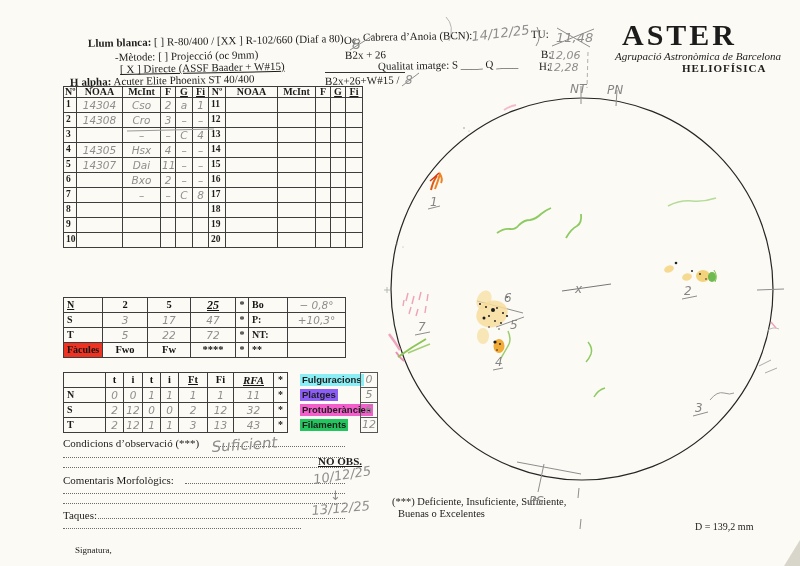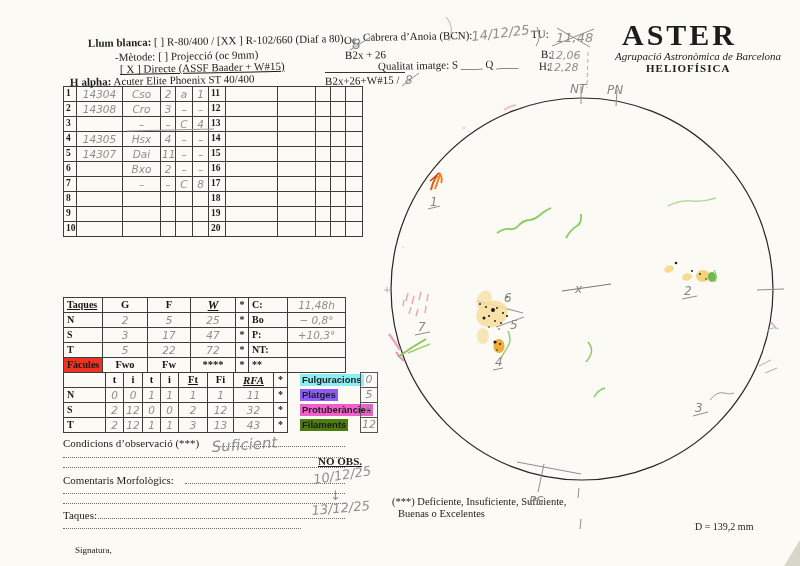--- a/index.html
+++ b/index.html
@@ -75,40 +75,54 @@
   <div class="abs hdr" style="left:70px;top:76px;">
     <span class="b">H alpha:</span>
     <span> Acuter Elite Phoenix ST 40/400</span>
   </div>
   <div class="abs" style="left:325px;top:72px;width:80px;border-top:1px solid #333;"></div>
   <div class="abs hdr" style="left:325px;top:75px;">B2x+26+W#15 /</div>
 
   <div>
     <div class="abs aster-title" style="left:622px;top:18px;">ASTER</div>
     <div class="abs aster-sub" style="left:615px;top:50px;">Agrupació Astronòmica de Barcelona</div>
-    <div class="abs aster-sec" style="left:646px;top:62px;">HELIOFÍSICA</div>
+    <div class="abs aster-sec" style="left:682px;top:62px;">HELIOFÍSICA</div>
   </div>
 
   <table class="t obs" style="left:63px;top:86px;width:299px;">
       <colgroup>
         <col style="width:13px">
         <col style="width:46px">
         <col style="width:38px">
         <col style="width:15px">
         <col style="width:17px">
         <col style="width:16px">
         <col style="width:17px">
         <col style="width:52px">
         <col style="width:38px">
         <col style="width:15px">
         <col style="width:15px">
         <col style="width:17px">
       </colgroup>
       <tbody>
         <tr>
+          <th>Nº</th>
+          <th>NOAA</th>
+          <th>McInt</th>
+          <th>F</th>
+          <th>G</th>
+          <th>Fi</th>
+          <th>Nº</th>
+          <th>NOAA</th>
+          <th>McInt</th>
+          <th>F</th>
+          <th>G</th>
+          <th>Fi</th>
+        </tr>
+        <tr>
           <td class="pr">1</td>
           <td class="hw">14304</td>
           <td class="hw">Cso</td>
           <td class="hw">2</td>
           <td class="hw">a</td>
           <td class="hw">1</td>
           <td class="pr">11</td>
           <td class="hw"></td>
           <td class="hw"></td>
           <td class="hw"></td>
@@ -248,29 +262,20 @@
       <colgroup>
         <col style="width:39px">
         <col style="width:45px">
         <col style="width:43px">
         <col style="width:45px">
         <col style="width:13px">
         <col style="width:39px">
         <col style="width:58px">
       </colgroup>
       <tbody>
-        <tr>
-          <td class="pr">Taques</td>
-          <td class="hw">G</td>
-          <td class="hw">F</td>
-          <td class="hw">W</td>
-          <td class="pr">*</td>
-          <td class="pr">C:</td>
-          <td class="hw">11,48h</td>
-        </tr>
         <tr>
           <td class="pr">N</td>
           <td class="hw">2</td>
           <td class="hw">5</td>
           <td class="hw">25</td>
           <td class="pr">*</td>
           <td class="pr">Bo</td>
           <td class="hw">− 0,8°</td>
         </tr>
         <tr>
@@ -367,21 +372,21 @@
       <div class="lg-row">
         <span class="lg-hl" style="background:#8beef5">Fulguracions</span>
       </div>
       <div class="lg-row">
         <span class="lg-hl" style="background:#8b5cf6">Platges</span>
       </div>
       <div class="lg-row">
         <span class="lg-hl" style="background:#f25fcb">Protuberàncies</span>
       </div>
       <div class="lg-row">
-        <span class="lg-hl" style="background:#4d7c0f">Filaments</span>
+        <span class="lg-hl" style="background:#22c55e">Filaments</span>
       </div>
     </div>
   <div class="lg-counts">
       <div class="lg-count hw2">0</div>
       <div class="lg-count hw2">5</div>
       <div class="lg-count hw2">6</div>
       <div class="lg-count hw2">12</div>
     </div>
 
   <div class="abs ft" style="left:63px;top:437px;">Condicions d’observació (***)</div>

